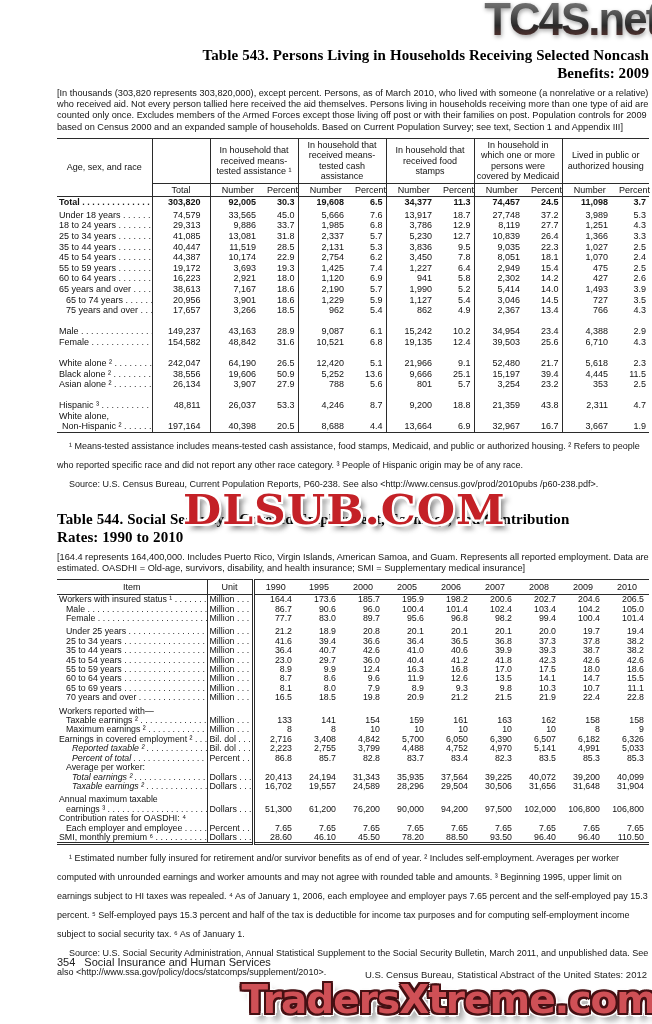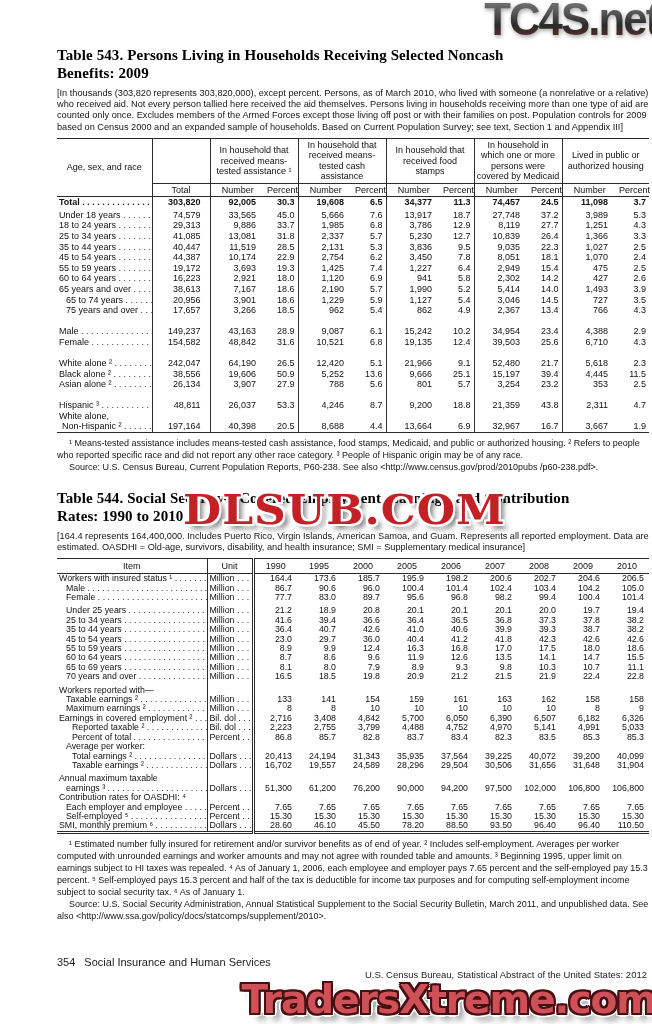--- a/index.html
+++ b/index.html
@@ -3,37 +3,37 @@
 <meta charset="utf-8">
 <style>
   html,body{margin:0;padding:0;background:#e8e8e8;}
   .page{position:relative;width:652px;height:1024px;background:#ffffff;overflow:hidden;
         font-family:"Liberation Sans",sans-serif;color:#111;}
   .content{margin:0 3px 0 57px;width:592px;}
 
   
   .tbl-title{font-family:"Liberation Serif",serif;font-weight:bold;font-size:15px;
              line-height:18px;color:#000;letter-spacing:.1px;}
-  .t543-title{margin-top:46px;}
+  .t543-title{margin-top:46px;text-align:right;}
   .t544-title{margin-top:16px;}
   .bracket-note{font-size:9.2px;line-height:11.2px;margin-top:6px;color:#151515;}
 
   
   table{border-collapse:collapse;table-layout:fixed;width:592px;margin-top:5px;}
   th,td{margin:0;box-sizing:border-box;}
   th{font-weight:normal;font-size:9px;line-height:10.5px;text-align:center;
      vertical-align:middle;padding:1px 2px;}
   td{font-size:9px;line-height:10.3px;padding:0 2px;white-space:nowrap;overflow:hidden;}
   .bR{border-right:1px solid #2b2b2b;}
   .bR2{border-right:3px double #2b2b2b;}
   .bT{border-top:1px solid #2b2b2b;}
   .lbl{text-align:left;}
   .lead::after{content:" . . . . . . . . . . . . . . . . . . . . . . . . . . . . . . . . . . . . . . . . . . . . . . . . . . . . . . . . . . . .";color:#222;}
   .i1{padding-left:9px;}
-  .i2{padding-left:15px;}
+  .i2{padding-left:15px;font-style:italic;}
   .cont{padding-left:5px;}
   .n{text-align:right;padding-right:9px;}
   .p{padding-right:3px;}
   .gap td{height:5px;font-size:2px;line-height:2px;}
   .boldrow td{font-weight:bold;height:13px;vertical-align:bottom;padding-bottom:2px;}
 
   
   #t543{border-top:1px solid #2b2b2b;border-bottom:1.5px solid #2b2b2b;}
   #t543 thead th{border-bottom:1px solid #2b2b2b;}
   #t543 tbody td{height:10.6px;}
@@ -41,21 +41,21 @@
 
   
   #t544{border-top:1px solid #2b2b2b;border-bottom:3px double #2b2b2b;}
   #t544 thead th{border-bottom:1px solid #2b2b2b;height:15px;}
   #t544 tbody td{height:9.4px;font-size:8.8px;line-height:9.4px;}
   #t544 .gap td{height:4px;}
   #t544 .n{padding-right:5px;}
   #t544 .u{text-align:right;}
 
   
-  .footnotes{font-size:9px;line-height:12px;margin-top:4px;color:#151515;}
+  .footnotes{font-size:9px;line-height:19px;margin-top:4px;color:#151515;}
   .footnotes p{margin:0;text-indent:12px;}
   .footnotes .src{text-indent:12px;}
   .footnotes .it{}
 
   
   .footer-left{position:absolute;left:57px;top:956px;font-size:11px;color:#222;}
   .footer-left .pg{margin-right:9px;text-align:center;}
   .footer-right{position:absolute;right:5px;top:969px;font-size:9.5px;color:#222;}
 
   
@@ -828,33 +828,20 @@
             <td class="n">7.65</td>
             <td class="n">7.65</td>
             <td class="n">7.65</td>
             <td class="n">7.65</td>
             <td class="n">7.65</td>
             <td class="n">7.65</td>
             <td class="n">7.65</td>
             <td class="n">7.65</td>
           </tr>
           <tr>
-            <td class="lbl bR i1 lead">Self-employed ⁵</td>
-            <td class="u bR2 lead">Percent</td>
-            <td class="n">15.30</td>
-            <td class="n">15.30</td>
-            <td class="n">15.30</td>
-            <td class="n">15.30</td>
-            <td class="n">15.30</td>
-            <td class="n">15.30</td>
-            <td class="n">15.30</td>
-            <td class="n">15.30</td>
-            <td class="n">15.30</td>
-          </tr>
-          <tr>
             <td class="lbl bR lead">SMI, monthly premium ⁶</td>
             <td class="u bR2 lead">Dollars</td>
             <td class="n">28.60</td>
             <td class="n">46.10</td>
             <td class="n">45.50</td>
             <td class="n">78.20</td>
             <td class="n">88.50</td>
             <td class="n">93.50</td>
             <td class="n">96.40</td>
             <td class="n">96.40</td>

